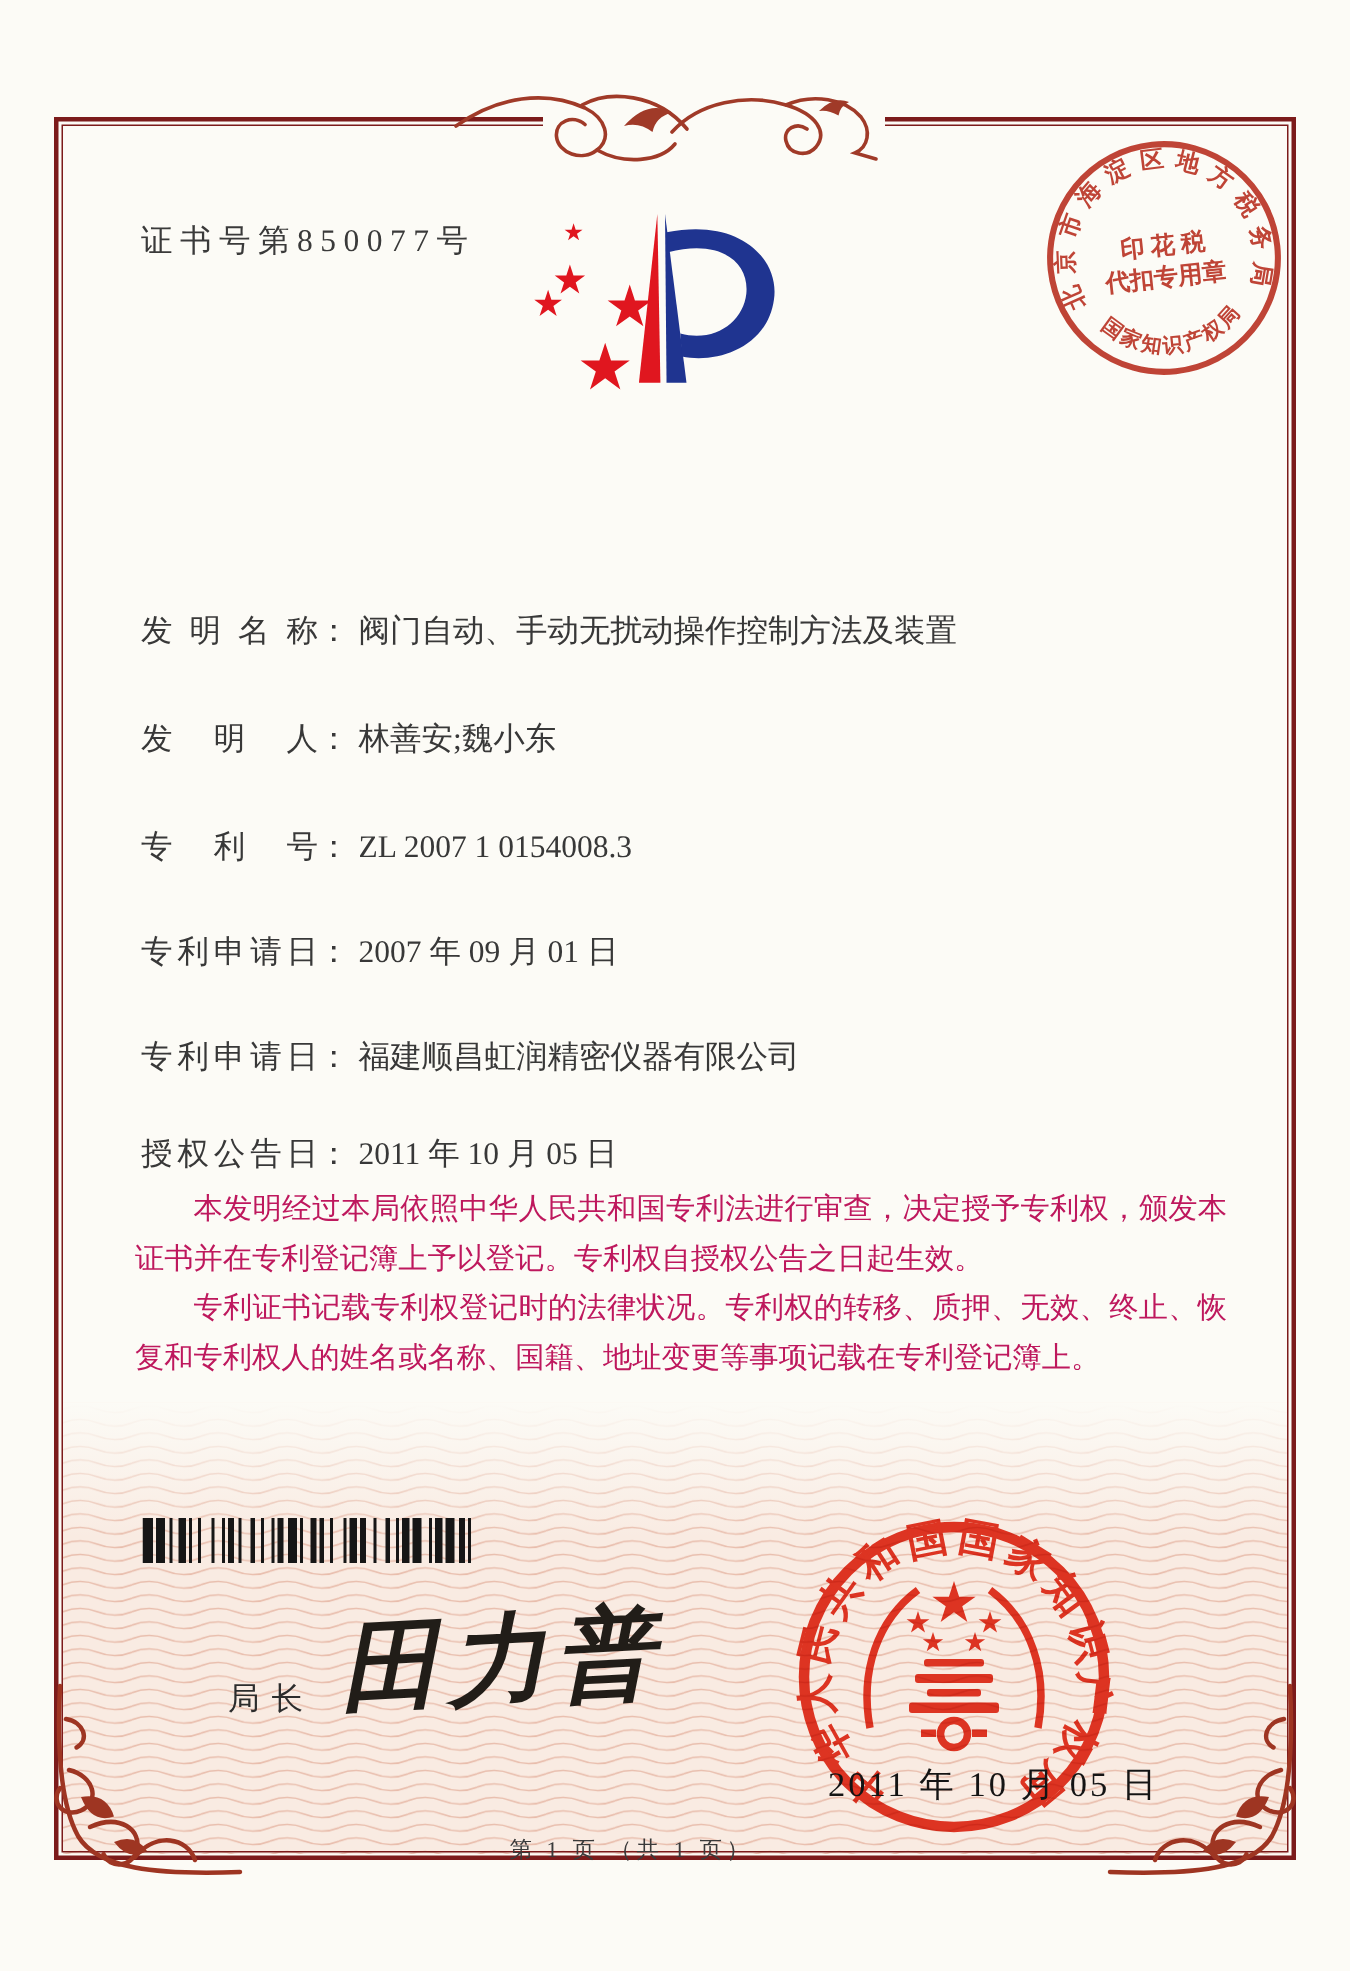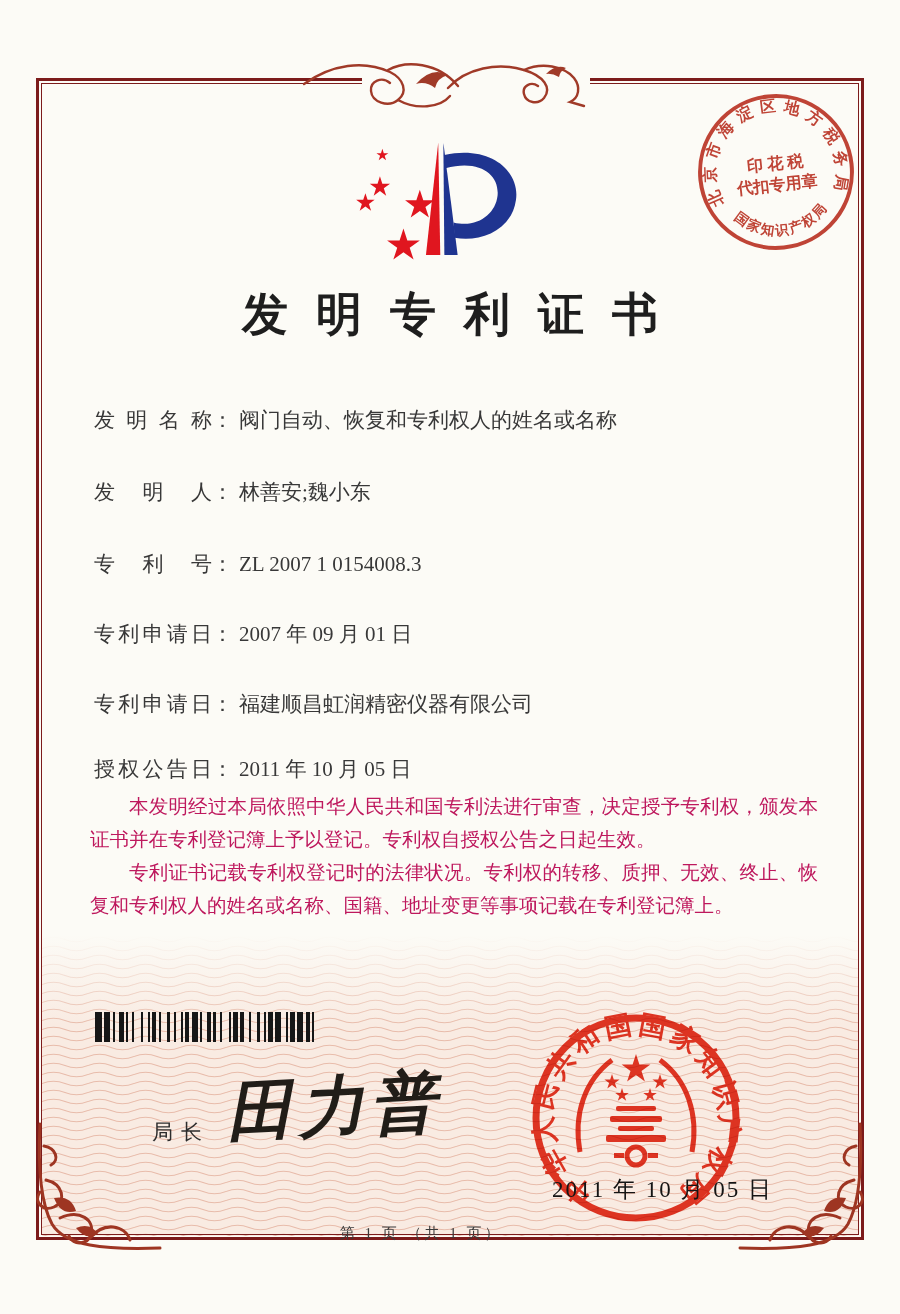--- a/index.html
+++ b/index.html
@@ -139,20 +139,21 @@
       <path d="M28,96 c20,-9 35,2 31,16 c-3,11 -18,12 -22,2"></path>
       <path d="M58,116 c14,-17 35,-13 40,2"></path>
       <path d="M12,24 c12,2 16,14 7,19"></path>
     </g>
     <g fill="#9e3522">
       <path d="M22,76 q17,-3 22,13 q-15,5 -22,-13 z"></path>
       <path d="M44,106 q14,-6 22,6 q-12,7 -22,-6 z"></path>
     </g>
   </svg>
 
+  <div class="cert-number">证书号第850077号</div>
 
   <svg class="logo" viewBox="0 0 220 134">
     <g fill="#e0161f">
       <path d="M70,26 l2.2,6.8 7.2,0 -5.8,4.2 2.2,6.8 -5.8,-4.2 -5.8,4.2 2.2,-6.8 -5.8,-4.2 7.2,0 z" transform="translate(0,-4) scale(0.62)"></path>
       <path d="M50,50 l2.6,8 8.4,0 -6.8,5 2.6,8 -6.8,-5 -6.8,5 2.6,-8 -6.8,-5 8.4,0 z" transform="translate(-4,-6) scale(0.9)"></path>
       <path d="M72,52 l3.4,10.4 11,0 -8.9,6.5 3.4,10.4 -8.9,-6.4 -8.9,6.4 3.4,-10.4 -8.9,-6.5 11,0 z" transform="translate(8,0)"></path>
       <path d="M40,70 l2.6,8 8.4,0 -6.8,5 2.6,8 -6.8,-5 -6.8,5 2.6,-8 -6.8,-5 8.4,0 z" transform="translate(-6,-2) scale(0.82)"></path>
       <path d="M62,88 l3.8,11.6 12.2,0 -9.9,7.2 3.8,11.6 -9.9,-7.2 -9.9,7.2 3.8,-11.6 -9.9,-7.2 12.2,0 z" transform="translate(2,2)"></path>
     </g>
     <path d="M98,6 L86,116 L100,116 Z" fill="#e0161f"></path>
@@ -169,24 +170,23 @@
     <text font-size="15.5" font-weight="bold" fill="#bf3b2d" font-family="Liberation Serif,serif">
       <textPath xlink:href="#arcTop" href="#arcTop" startOffset="0" textLength="238">北京市海淀区地方税务局</textPath>
     </text>
     <text font-size="13.5" font-weight="bold" fill="#bf3b2d" font-family="Liberation Serif,serif">
       <textPath xlink:href="#arcBot" href="#arcBot" startOffset="4" textLength="104">国家知识产权局</textPath>
     </text>
     <text x="81" y="78" text-anchor="middle" font-size="16" font-weight="bold" fill="#bf3b2d" font-family="Liberation Serif,serif">印 花 税</text>
     <text x="81" y="99" text-anchor="middle" font-size="16" font-weight="bold" fill="#bf3b2d" font-family="Liberation Serif,serif">代扣专用章</text>
   </svg>
 
-  <div class="title">发明专利证书</div>
 
   <div class="field f0">
-    <span class="flabel">发明名称</span><span class="fcolon">：</span><span>阀门自动、恢复和专利权人的姓名或名称</span>
+    <span class="flabel">发明名称</span><span class="fcolon">：</span><span>阀门自动、手动无扰动操作控制方法及装置</span>
   </div>
   <div class="field f1">
     <span class="flabel">发明人</span><span class="fcolon">：</span><span>林善安;魏小东</span>
   </div>
   <div class="field f2">
     <span class="flabel">专利号</span><span class="fcolon">：</span><span>ZL 2007 1 0154008.3</span>
   </div>
   <div class="field f3">
     <span class="flabel">专利申请日</span><span class="fcolon">：</span><span>2007 年 09 月 01 日</span>
   </div>

